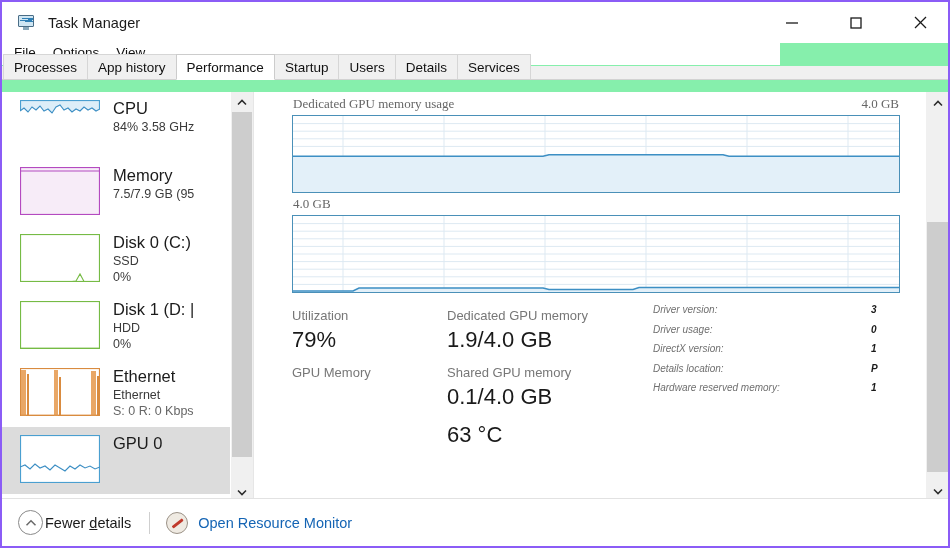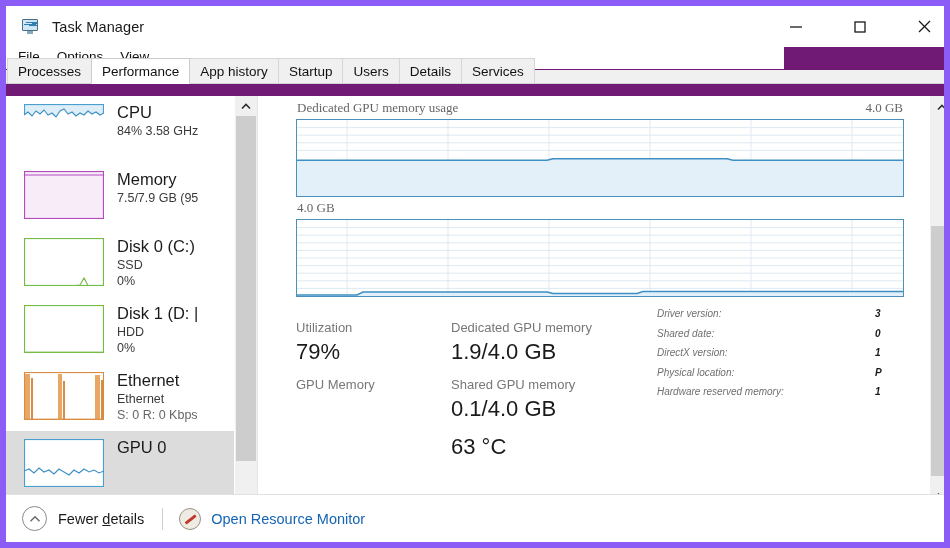--- a/index.html
+++ b/index.html
@@ -8,22 +8,22 @@
     margin: 0; padding: 0;
     width: 950px; height: 548px;
     overflow: hidden;
     background: #ffffff;
     font-family: "Liberation Sans", sans-serif;
     -webkit-font-smoothing: antialiased;
   }
   #app {
     position: relative;
     width: 950px; height: 548px;
-    background: #701a75;
-    border: 6px solid #8b5cf6;
+    background: #86efac;
+    border: 2px solid #8b5cf6;
     overflow: hidden;
   }
 
   
   .titlebar {
     position: absolute; left: 0; top: 0;
     width: 950px; height: 41px;
     background: #ffffff;
     display: flex; align-items: center;
   }
@@ -273,21 +273,21 @@
     display: flex; align-items: center;
     padding-left: 16px;
   }
   .chev-circle {
     width: 25px; height: 25px; border-radius: 50%;
     border: 1.4px solid #8a8a8a;
     display: flex; align-items: center; justify-content: center;
     flex: 0 0 25px;
   }
   .fewer-label {
-    margin-left: 11px;
+    margin-left: 2px;
     font-size: 14.5px; color: #1a1a1a;
     white-space: nowrap;
   }
   .fewer-label u { text-decoration: underline; }
   .sep-bar {
     width: 1px; height: 22px;
     background: #cfcfcf;
     margin: 0 16px 0 18px;
   }
   .rm-icon {
@@ -343,22 +343,22 @@
   </div>
 
   <div class="menubar">
     <div class="menuitem">File</div>
     <div class="menuitem">Options</div>
     <div class="menuitem">View</div>
   </div>
 
   <div class="tabstrip">
     <div class="tab">Processes</div>
+    <div class="tab">App history</div>
     <div class="tab active">Performance</div>
-    <div class="tab">App history</div>
     <div class="tab">Startup</div>
     <div class="tab">Users</div>
     <div class="tab">Details</div>
     <div class="tab">Services</div>
   </div>
 
   <div class="content">
 
     <div class="sidebar">
 
@@ -528,50 +528,50 @@
                 <line x1="353" y1="0" x2="353" y2="76"></line>
               <line x1="454" y1="0" x2="454" y2="76"></line>
                 <line x1="555" y1="0" x2="555" y2="76"></line>
             </g>
             <path d="M0,75 L60,75 L66,72 L250,72 L256,73.5 L340,73.5 L346,71.5 L606,71.5 L606,76 L0,76 Z" fill="#e3f0f9"></path>
             <path d="M0,75 L60,75 L66,72 L250,72 L256,73.5 L340,73.5 L346,71.5 L606,71.5" fill="none" stroke="#3d8fc4" stroke-width="1.6"></path>
           </svg>
         </div>
       </div>
 
-      <div class="stats" style="left:38px; top:222px;justify-content:center;">
+      <div class="stats" style="left:38px; top:214px;justify-content:center;">
         <div class="stat-col" style="width:155px;">
           <div class="stat-label">Utilization</div>
           <div class="stat-value">79%</div>
           <div class="stat-label">GPU Memory</div>
         </div>
         <div class="stat-col" style="width:205px;">
           <div class="stat-label">Dedicated GPU memory</div>
           <div class="stat-value">1.9/4.0 GB</div>
           <div class="stat-label">Shared GPU memory</div>
           <div class="stat-value">0.1/4.0 GB</div>
           <div class="stat-value last">63 °C</div>
         </div>
       </div>
 
       <div class="info-list" style="left:399px; top:208px; width:262px;">
         <div class="info-row">
           <span class="info-key">Driver version:</span>
           <span class="info-val">3</span>
         </div>
         <div class="info-row">
-          <span class="info-key">Shared date:</span>
+          <span class="info-key">Driver usage:</span>
           <span class="info-val">0</span>
         </div>
         <div class="info-row">
           <span class="info-key">DirectX version:</span>
           <span class="info-val">1</span>
         </div>
         <div class="info-row">
-          <span class="info-key">Physical location:</span>
+          <span class="info-key">Details location:</span>
           <span class="info-val">P</span>
         </div>
         <div class="info-row">
           <span class="info-key">Hardware reserved memory:</span>
           <span class="info-val">1</span>
         </div>
       </div>
 
     </div>
 

